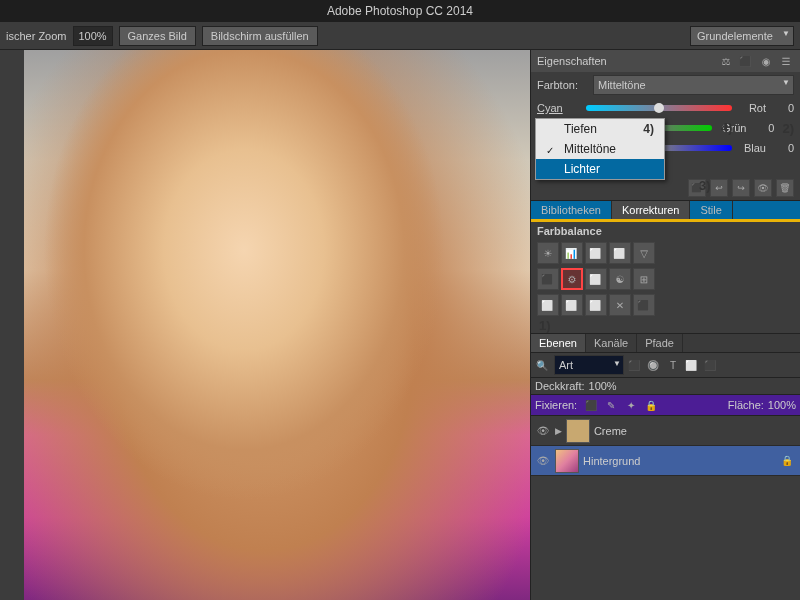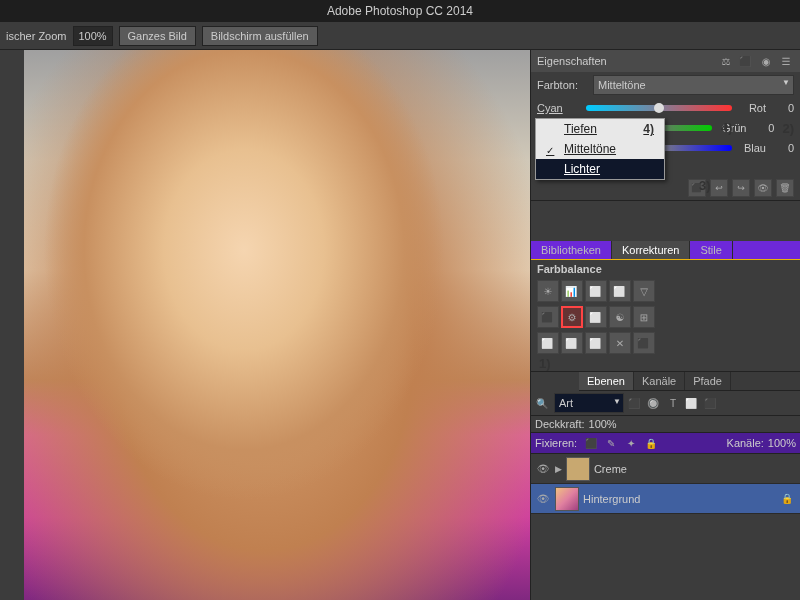--- a/index.html
+++ b/index.html
@@ -283,23 +283,22 @@
       align-items: center;
       justify-content: center;
       cursor: pointer;
       font-size: 9px;
       color: #aaa;
     }
 
     
     .tabs-row {
       display: flex;
-      background: #6d28d9;
-      border-bottom: 1px solid #eab308;
-      margin-top: 40px;
+      background: #0369a1;
+      border-bottom: 3px solid #eab308;
     }
     .tab {
       padding: 3px 10px;
       font-size: 11px;
       color: #bbb;
       cursor: pointer;
       border-right: 1px solid #2a2a2a;
     }
     .tab.active {
       background: #4a4a4a;
@@ -341,21 +340,20 @@
     .ebenen-panel {
       flex: 1;
       display: flex;
       flex-direction: column;
       border-top: 1px solid #222;
     }
     .ebenen-tabs {
       display: flex;
       background: #3a3a3a;
       border-bottom: 1px solid #222;
-      margin-left: 48px;
     }
     .ebenen-tab {
       padding: 3px 8px;
       font-size: 11px;
       color: #bbb;
       cursor: pointer;
       border-right: 1px solid #2a2a2a;
     }
     .ebenen-tab.active {
       background: #4a4a4a;
@@ -516,43 +514,47 @@
       box-shadow: 2px 2px 4px rgba(0,0,0,0.5);
     }
     .dropdown-item {
       padding: 3px 10px;
       font-size: 12px;
       color: #222;
       cursor: pointer;
       display: flex;
       align-items: flex-end;
       gap: 6px;
-      text-decoration: underline;
     }
     .dropdown-item:hover, .dropdown-item.active-blue {
-      background: #0f172a;
+      background: #0369a1;
       color: #fff;
     }
     .dropdown-item .checkmark {
       font-size: 10px;
       width: 12px;
     }
   </style>
 </head>
 <body>
 
 <div class="title-bar">
   <span>Adobe Photoshop CC 2014</span>
 </div>
 
 <div class="top-toolbar">
   <span class="zoom-label">ischer Zoom</span>
   <input class="zoom-value" type="text" value="100%" style="">
   <button class="toolbar-btn">Ganzes Bild</button>
   <button class="toolbar-btn">Bildschirm ausfüllen</button>
+  <div class="workspace-select-wrap">
+    <select class="workspace-dropdown">
+      <option>Grundelemente</option>
+    </select>
+  </div>
 </div>
 
 <div class="main-layout">
 
   <div class="canvas-area">
     <div class="photo-sim"></div>
   </div>
 
   <div class="right-panel">
 
@@ -688,21 +690,21 @@
         <span class="opacity-label">Deckkraft:</span>
         <span class="opacity-value">100%</span>
       </div>
 
       <div class="fixieren-row">
         <span class="fixieren-label">Fixieren:</span>
         <div class="fix-icon">⬛</div>
         <div class="fix-icon">✎</div>
         <div class="fix-icon">✦</div>
         <div class="fix-icon">🔒</div>
-        <span class="flaeche-label">Kanäle:</span>
+        <span class="flaeche-label">Fläche:</span>
         <span class="flaeche-value">100%</span>
       </div>
 
       <div class="layers-list">
 
         <div class="layer-row">
           <div class="layer-eye">👁</div>
           <span class="layer-group-arrow">▶</span>
           <div class="layer-thumb" style="background:#c8a870;"></div>
           <span class="layer-name">Creme</span>

